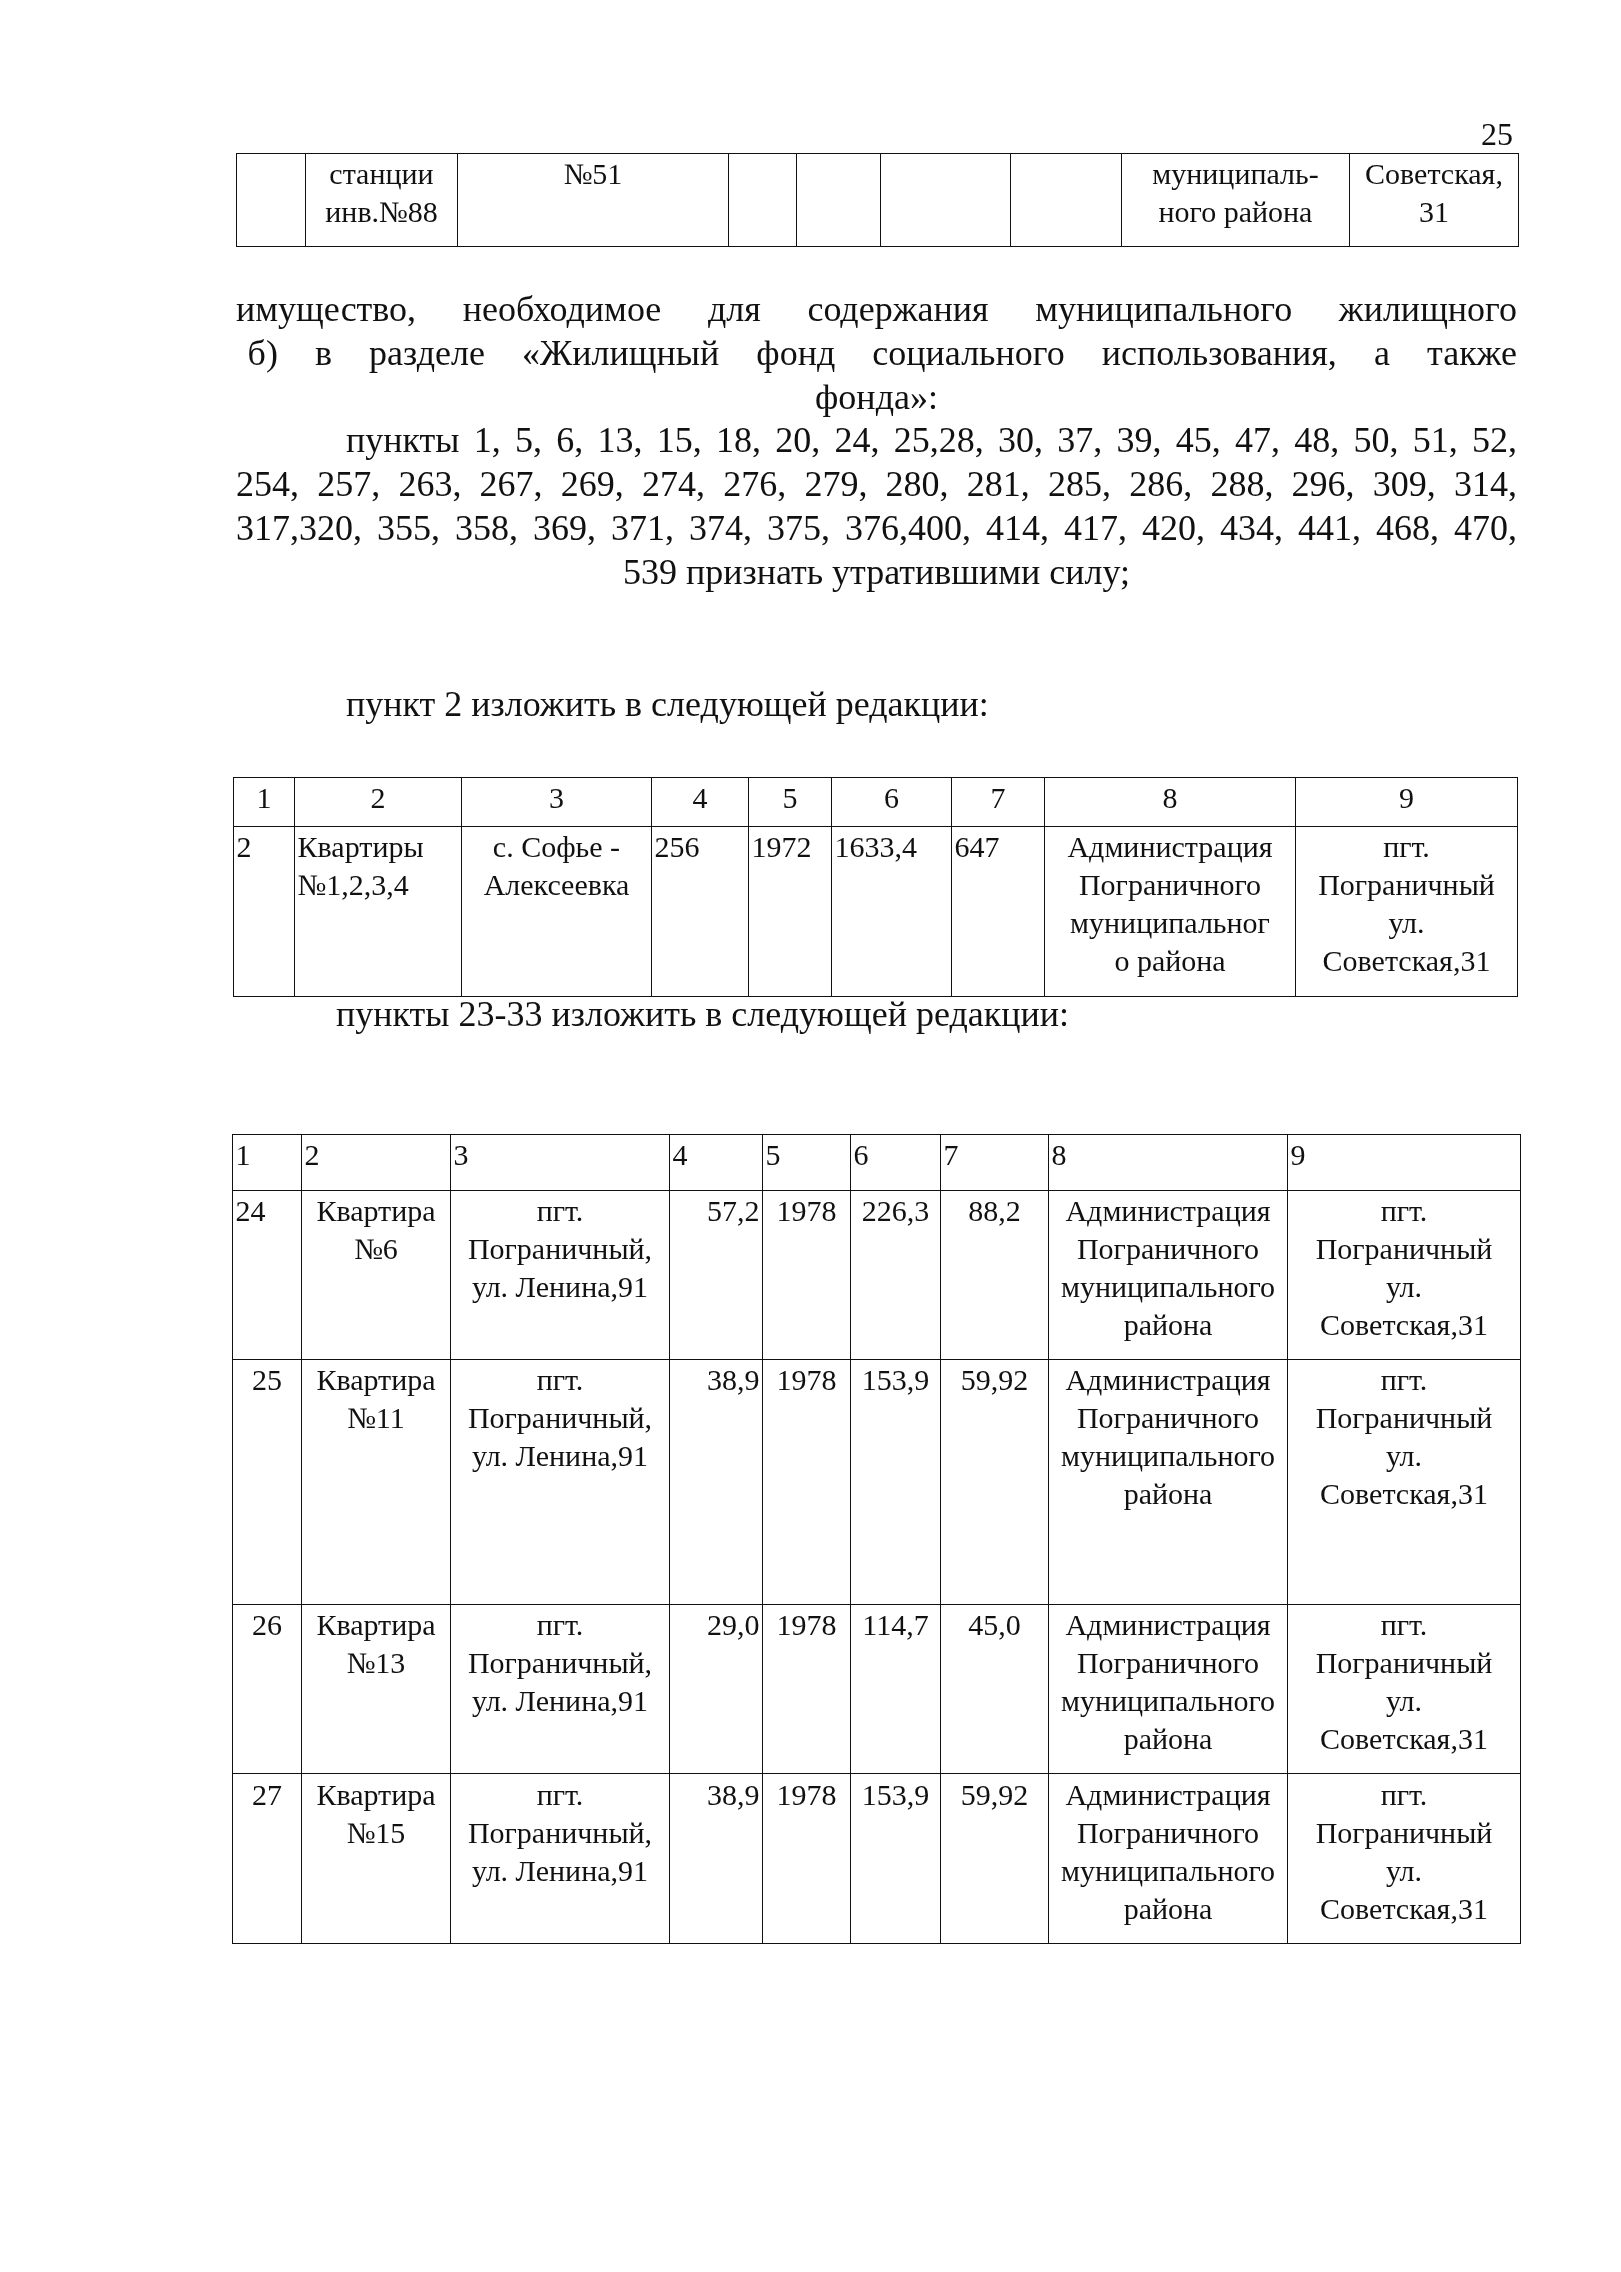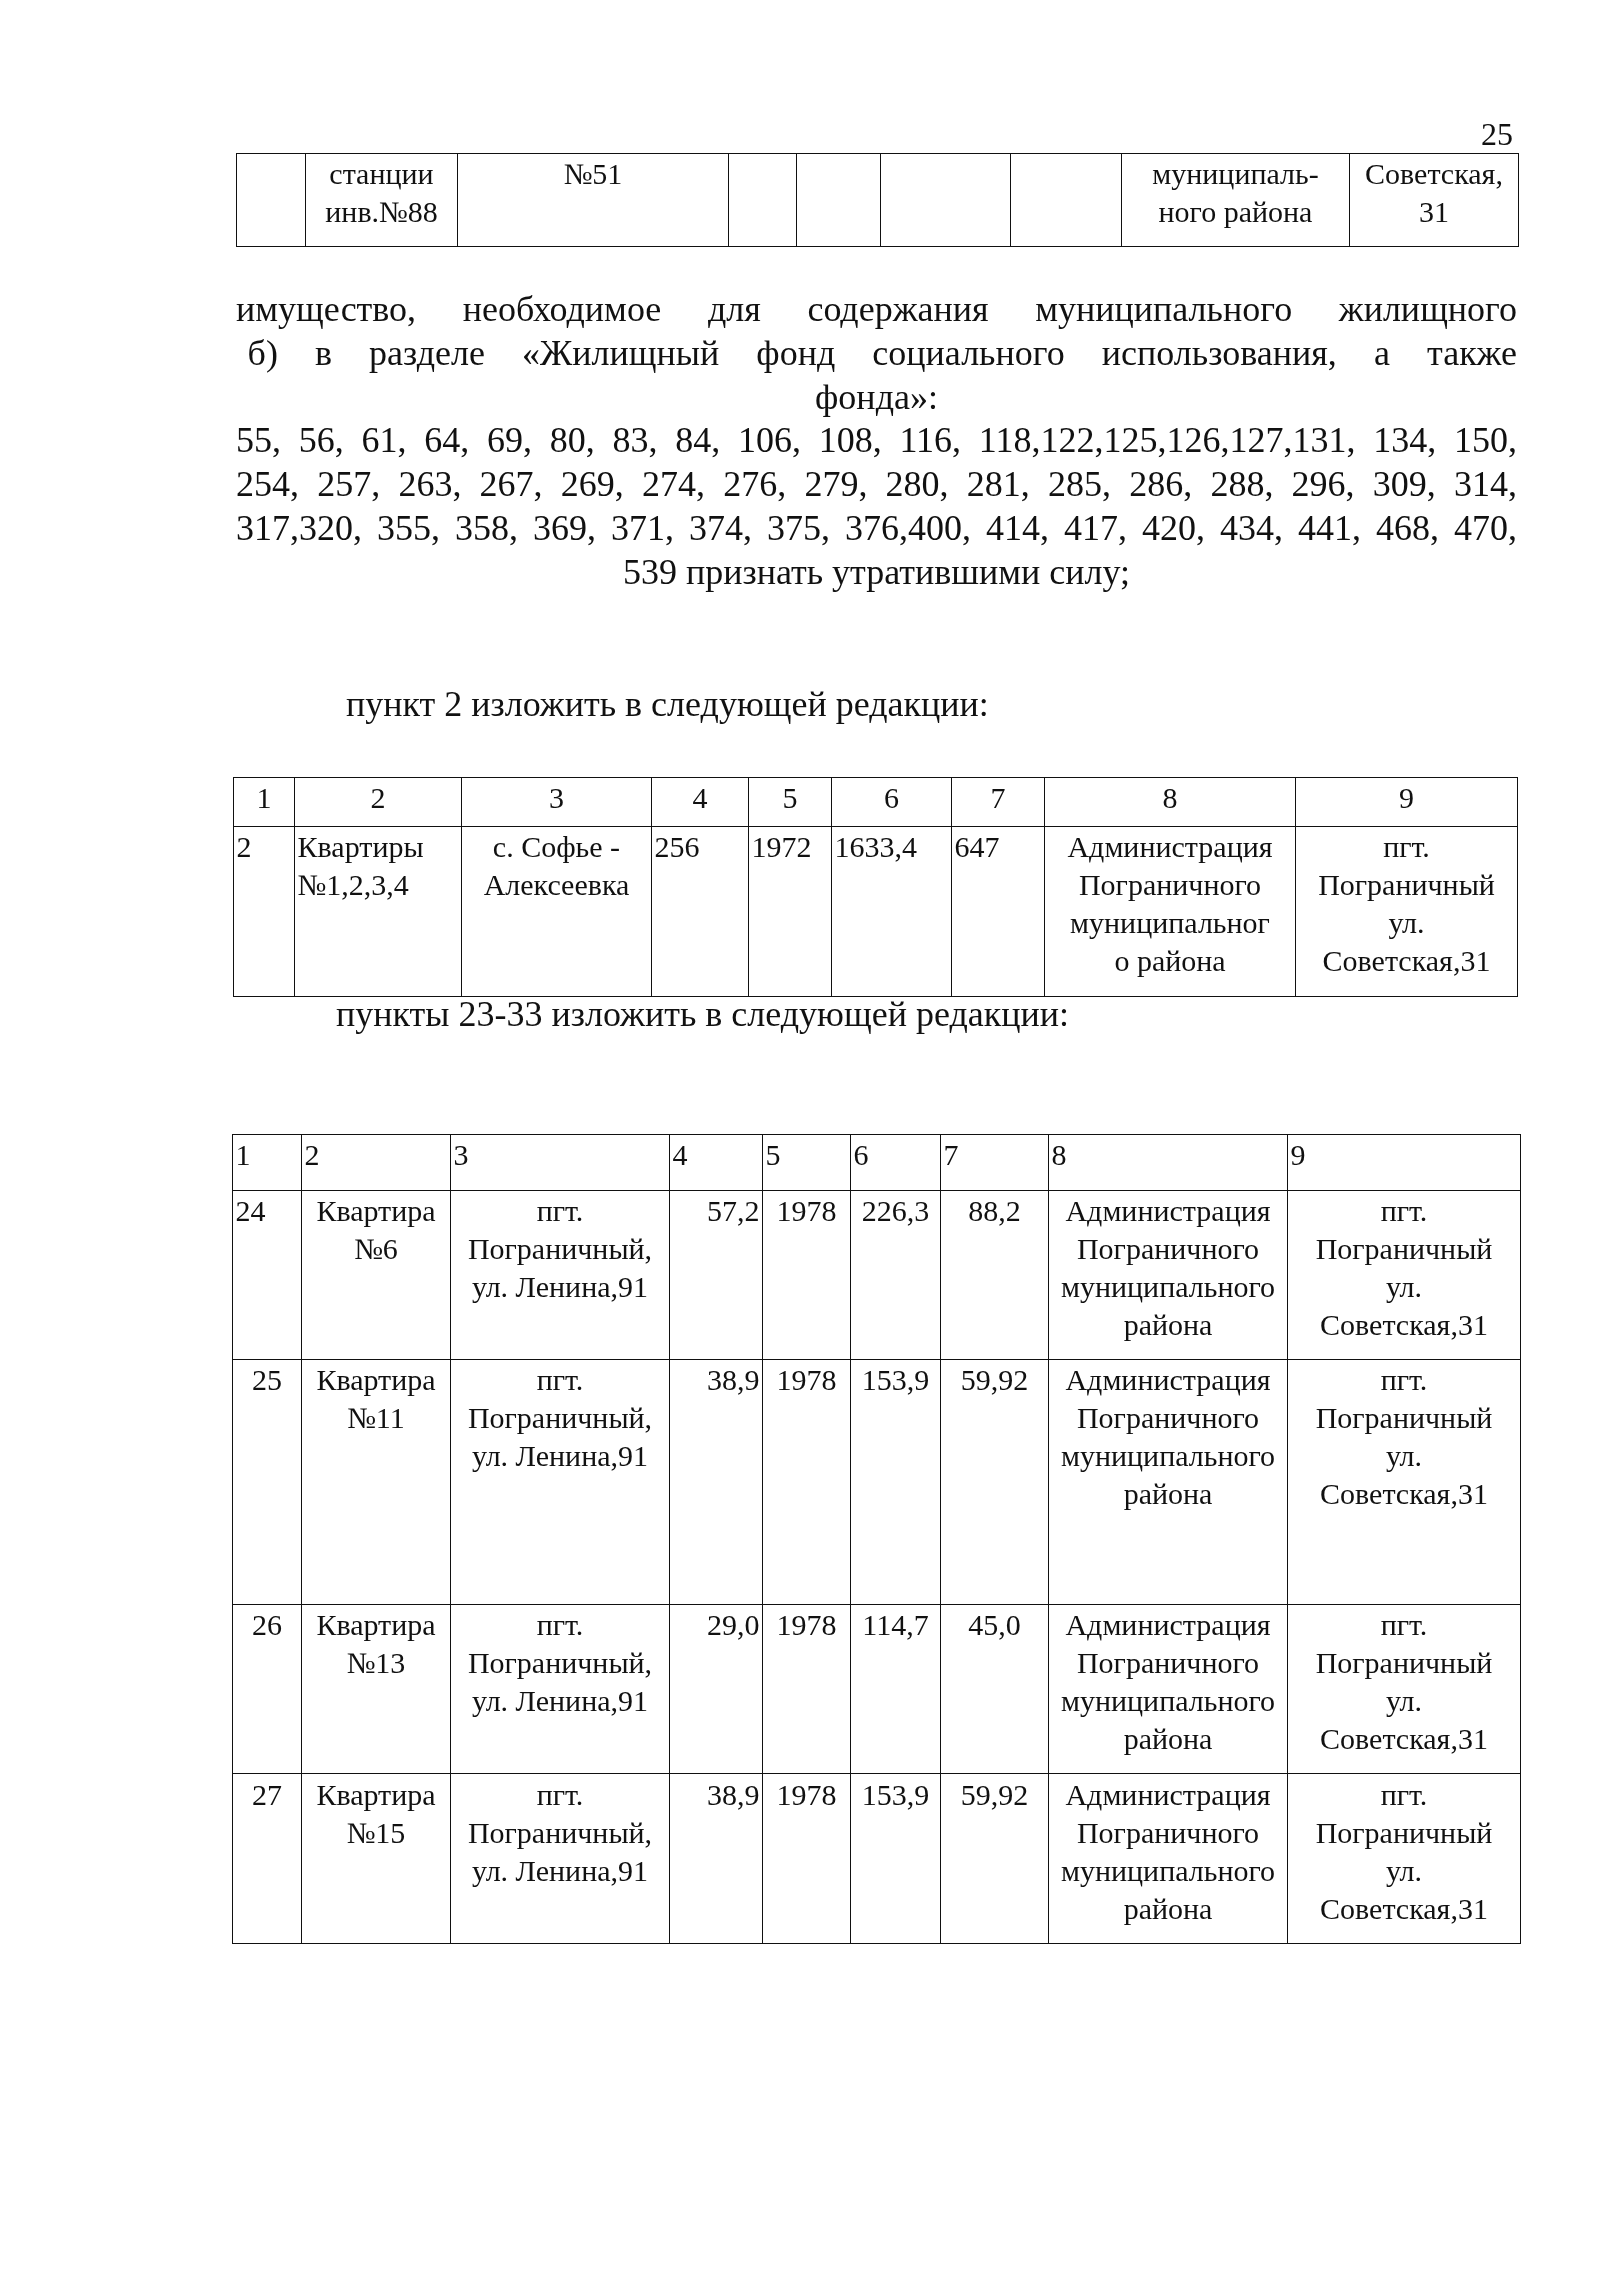--- a/index.html
+++ b/index.html
@@ -60,21 +60,21 @@
 </tbody>
   </table>
 
 <div class="abs para" style="top:287px">
   <div class="just">имущество, необходимое для содержания муниципального жилищного</div>
   <div class="just" style="padding-left:11.6px">б) в разделе «Жилищный фонд социального использования, а также</div>
   <div class="last">фонда»:</div>
 </div>
 
 <div class="abs para" style="top:418px">
-  <div class="just">55, 56, 61, 64, 69, 80, 83, 84, 106, 108, 116, 118,122,125,126,127,131,  134, 150,</div>
+  <div class="just" style="padding-left:110px">пункты 1,  5, 6, 13, 15, 18, 20, 24, 25,28, 30, 37, 39, 45, 47, 48, 50, 51, 52,</div>
   <div class="just">254, 257, 263, 267, 269, 274, 276, 279, 280, 281, 285, 286, 288, 296, 309, 314,</div>
   <div class="just">317,320, 355, 358, 369, 371, 374, 375, 376,400, 414, 417, 420, 434, 441, 468, 470,</div>
   <div class="last">539  признать утратившими силу;</div>
 </div>
 
 <div class="abs para" style="top:682px; padding-left:110px">пункт 2 изложить в следующей редакции:</div>
 
 <table id="t2">
   <colgroup>
     <col style="width:61px">

